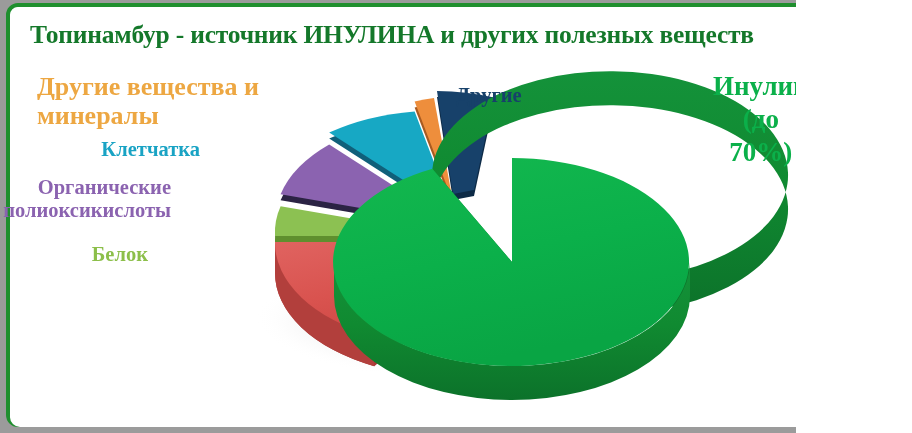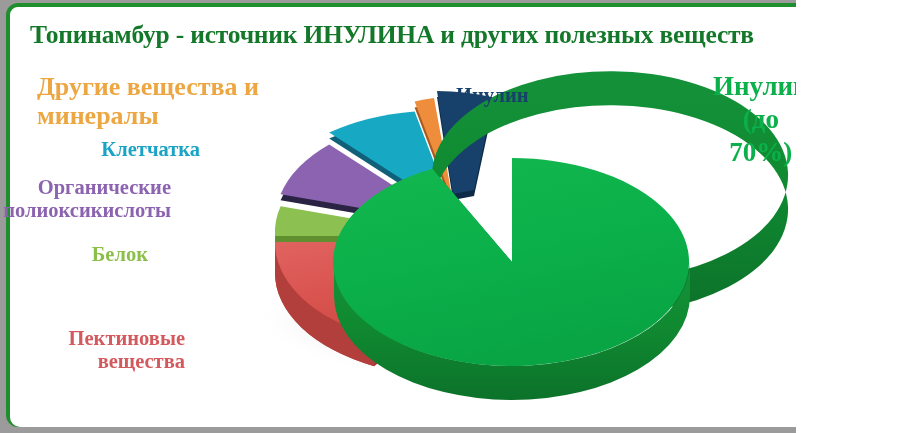--- a/index.html
+++ b/index.html
@@ -215,20 +215,18 @@
       </g>
     </svg>
   </div>
 
   <div class="lbl lbl-other">Другие вещества и
 минералы</div>
   <div class="lbl lbl-fiber">Клетчатка</div>
   <div class="lbl lbl-acids">Органические
 полиоксикислоты</div>
   <div class="lbl lbl-protein">Белок</div>
-  <div class="lbl lbl-pectin">Пектиновые
-вещества</div>
-  <div class="lbl lbl-silicon">Инулин</div>
+  <div class="lbl lbl-silicon">Другие</div>
   <div class="lbl lbl-inulin">Инулин
 (до 70%)</div>
 
 
 </div>
 
 </body></html>

